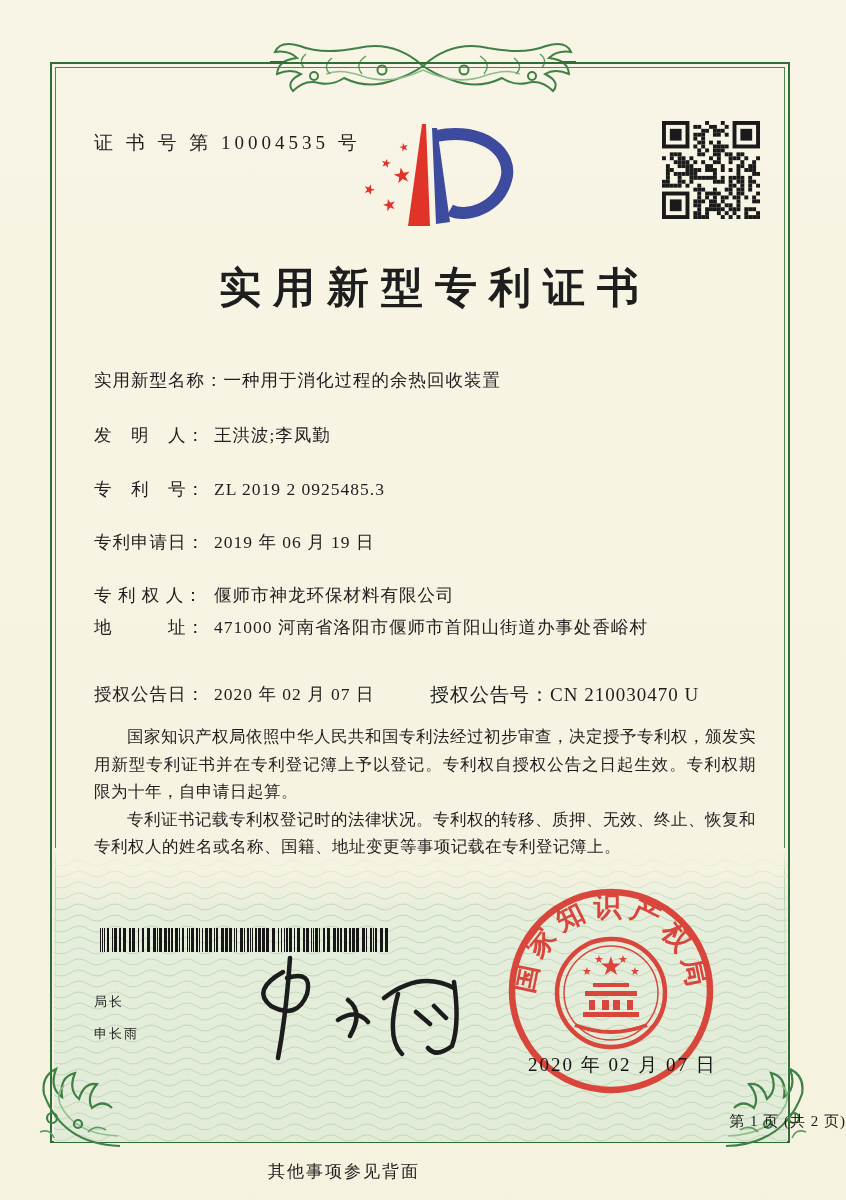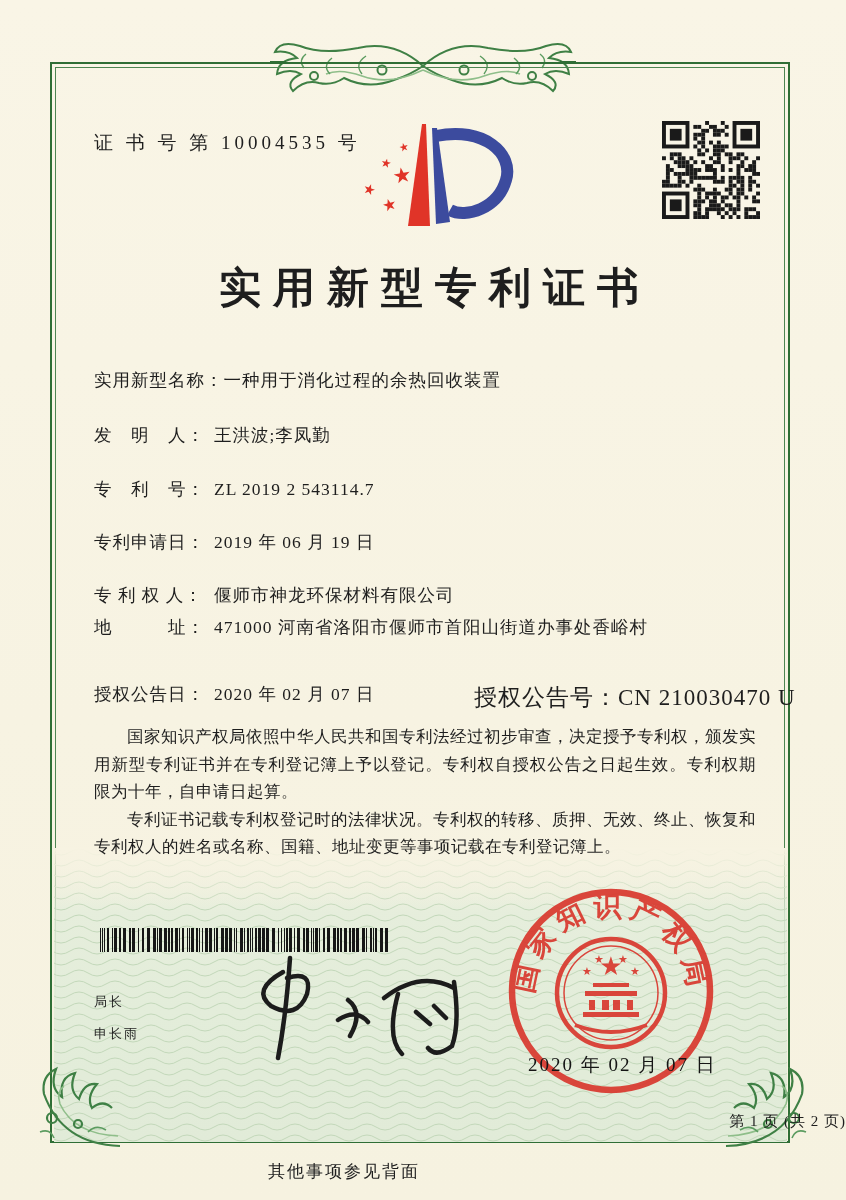--- a/index.html
+++ b/index.html
@@ -19,21 +19,21 @@
   .wave-fade{position:absolute;left:0;top:0;width:100%;height:60px;
              background:linear-gradient(180deg,#f7f3e2 0%,rgba(247,243,226,0) 100%);}
   .cert-no{position:absolute;left:94px;top:130px;font-size:19px;letter-spacing:4px;}
   .logo{position:absolute;left:352px;top:122px;width:178px;height:112px;}
   .qr{position:absolute;left:662px;top:121px;width:98px;height:98px;background:#f8f4e6;}
   .title{position:absolute;left:0;top:248px;width:846px;text-align:center;
          font-size:42px;font-weight:bold;letter-spacing:12px;margin:12px;}
   .field{position:absolute;left:94px;font-size:17.5px;white-space:nowrap;}
   .flabel{display:inline-block;min-width:120px;letter-spacing:1px;}
   .fvalue{letter-spacing:1px;text-align:right;}
-  .grant-no{position:absolute;left:430px;font-size:23px;letter-spacing:1px;margin-left:44px;}
+  .grant-no{position:absolute;left:430px;font-size:19px;letter-spacing:1px;}
   .paras{position:absolute;left:94px;top:710px;width:662px;
          font-size:16.5px;line-height:27.5px;text-align:justify;margin-top:13px;}
   .paras p{margin:0;text-indent:2em;letter-spacing:.5px;}
   .barcode{position:absolute;left:100px;top:928px;width:292px;height:24px;}
   .officer{position:absolute;left:94px;top:993px;font-size:13px;letter-spacing:2px;}
   .officer div{margin-bottom:14px;}
   .signature{position:absolute;left:228px;top:948px;width:250px;height:120px;}
   .seal{position:absolute;left:503px;top:883px;width:216px;height:216px;opacity:.92;}
   .seal-date{position:absolute;left:528px;top:1052px;font-size:19px;letter-spacing:2px;color:#151515;}
   .page-num{position:absolute;left:0;top:1112px;width:846px;text-align:right;
@@ -370,21 +370,21 @@
 
   <h1 class="title">实用新型专利证书</h1>
 
   <div class="field" style="top:368px">
     <span class="flabel">实用新型名称：</span><span class="fvalue">一种用于消化过程的余热回收装置</span>
   </div>
   <div class="field" style="top:423px">
     <span class="flabel">发　明　人：</span><span class="fvalue">王洪波;李凤勤</span>
   </div>
   <div class="field" style="top:477px">
-    <span class="flabel">专　利　号：</span><span class="fvalue">ZL 2019 2 543114.7</span>
+    <span class="flabel">专　利　号：</span><span class="fvalue">ZL 2019 2 0925485.3</span>
   </div>
   <div class="field" style="top:530px">
     <span class="flabel">专利申请日：</span><span class="fvalue">2019 年 06 月 19 日</span>
   </div>
   <div class="field" style="top:583px">
     <span class="flabel">专 利 权 人：</span><span class="fvalue">偃师市神龙环保材料有限公司</span>
   </div>
   <div class="field" style="top:615px">
     <span class="flabel">地　　　址：</span><span class="fvalue">471000 河南省洛阳市偃师市首阳山街道办事处香峪村</span>
   </div>

